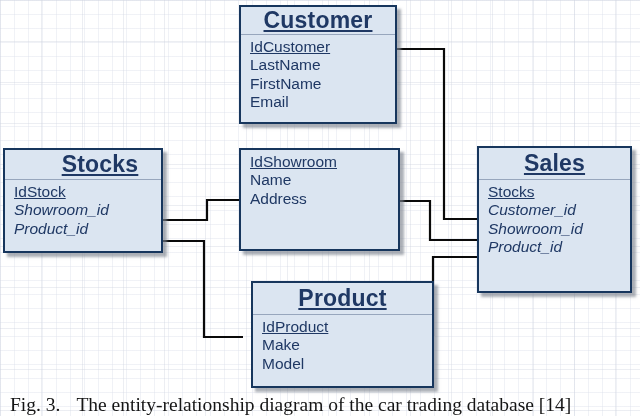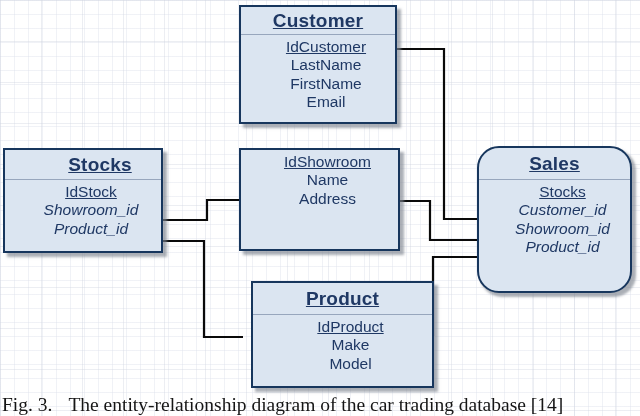--- a/index.html
+++ b/index.html
@@ -17,41 +17,41 @@
   #connectors polyline{fill:none;stroke:#0a0a0a;stroke-width:2.2;}
   .entity{
     position:absolute;z-index:2;box-sizing:border-box;
     background:#dbe5f1;border:2px solid #17365d;
     box-shadow:3.5px 3.5px 2.5px rgba(125,130,142,.65);
     color:#1f3864;
   }
   .entity .hd{
     box-sizing:border-box;display:flex;align-items:center;justify-content:center;
     border-bottom:1px solid #97a6bd;
-    font-weight:bold;font-size:19px;text-decoration:underline;letter-spacing:.2px;
+    font-weight:bold;font-size:23px;text-decoration:underline;letter-spacing:.2px;
   }
-  .entity .bd{padding:3px 6px 0 22px;text-align:center;}
+  .entity .bd{padding:3px 6px 0 9px;}
   .entity .field{font-size:15.5px;line-height:18.4px;white-space:nowrap;}
   .field.pk{text-decoration:underline;}
   .field.fk{font-style:italic;}
   .e-customer{left:239px;top:5px;width:158px;height:119px;}
   .e-customer .hd{height:28px;}
   .e-stocks{left:3px;top:148px;width:160px;height:105px;}
   .e-stocks .hd{height:30px;padding-left:34px;}
   .e-showroom{left:239px;top:148px;width:161px;height:103px;}
   .e-showroom .hd{height:31px;}
   .e-product{left:251px;top:281px;width:183px;height:107px;}
   .e-product .hd{height:32px;}
-  .e-sales{left:477px;top:146px;width:155px;height:147px;border-radius:22px;}
+  .e-sales{left:477px;top:146px;width:155px;height:147px;}
   .e-sales .hd{height:32px;}
   #caption{
     position:absolute;z-index:3;left:2px;top:394px;white-space:nowrap;
     font-family:"Liberation Serif",serif;font-size:19.5px;color:#151515;
   }
-  #caption .cap-label{margin-right:16px;}
+  #caption .cap-label{margin-right:16px;padding-left:8px;}
 </style>
 </head>
 <body>
 
 <div id="stage">
 
   <svg id="connectors" width="640" height="416">
     <polyline points="394,49 444,49 444,219 480,219"></polyline>
     <polyline points="397,201 430,201 430,240 480,240"></polyline>
     <polyline points="397,335 433,335 433,257 480,257"></polyline>

